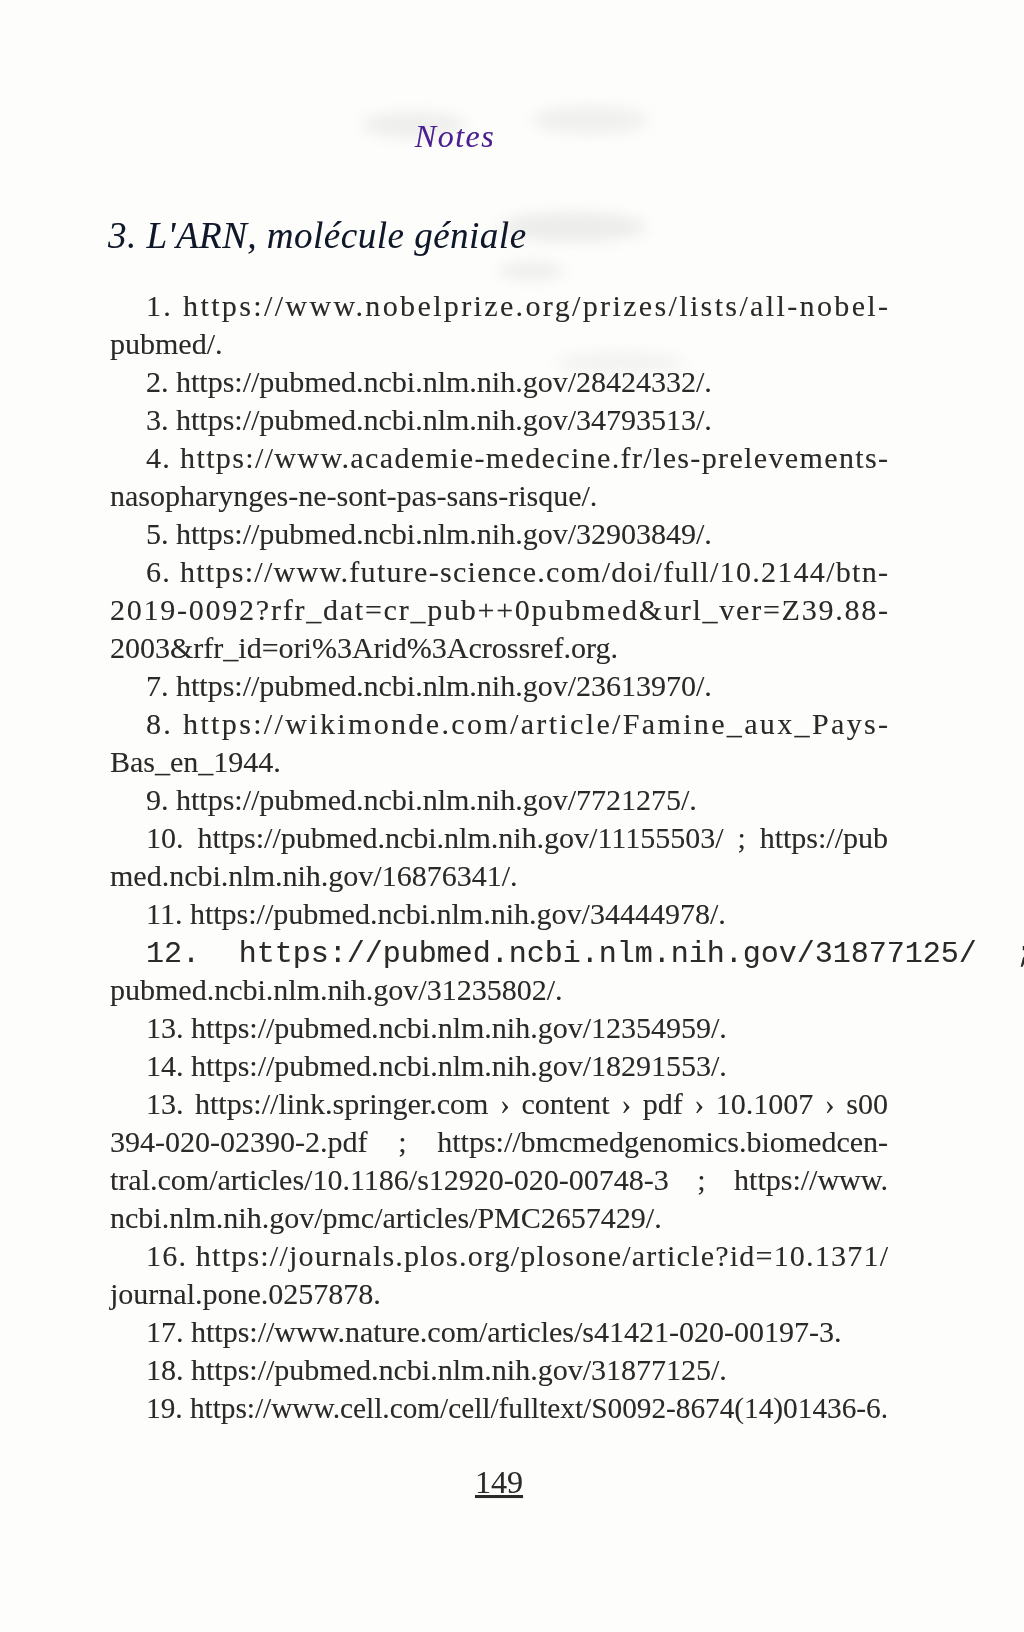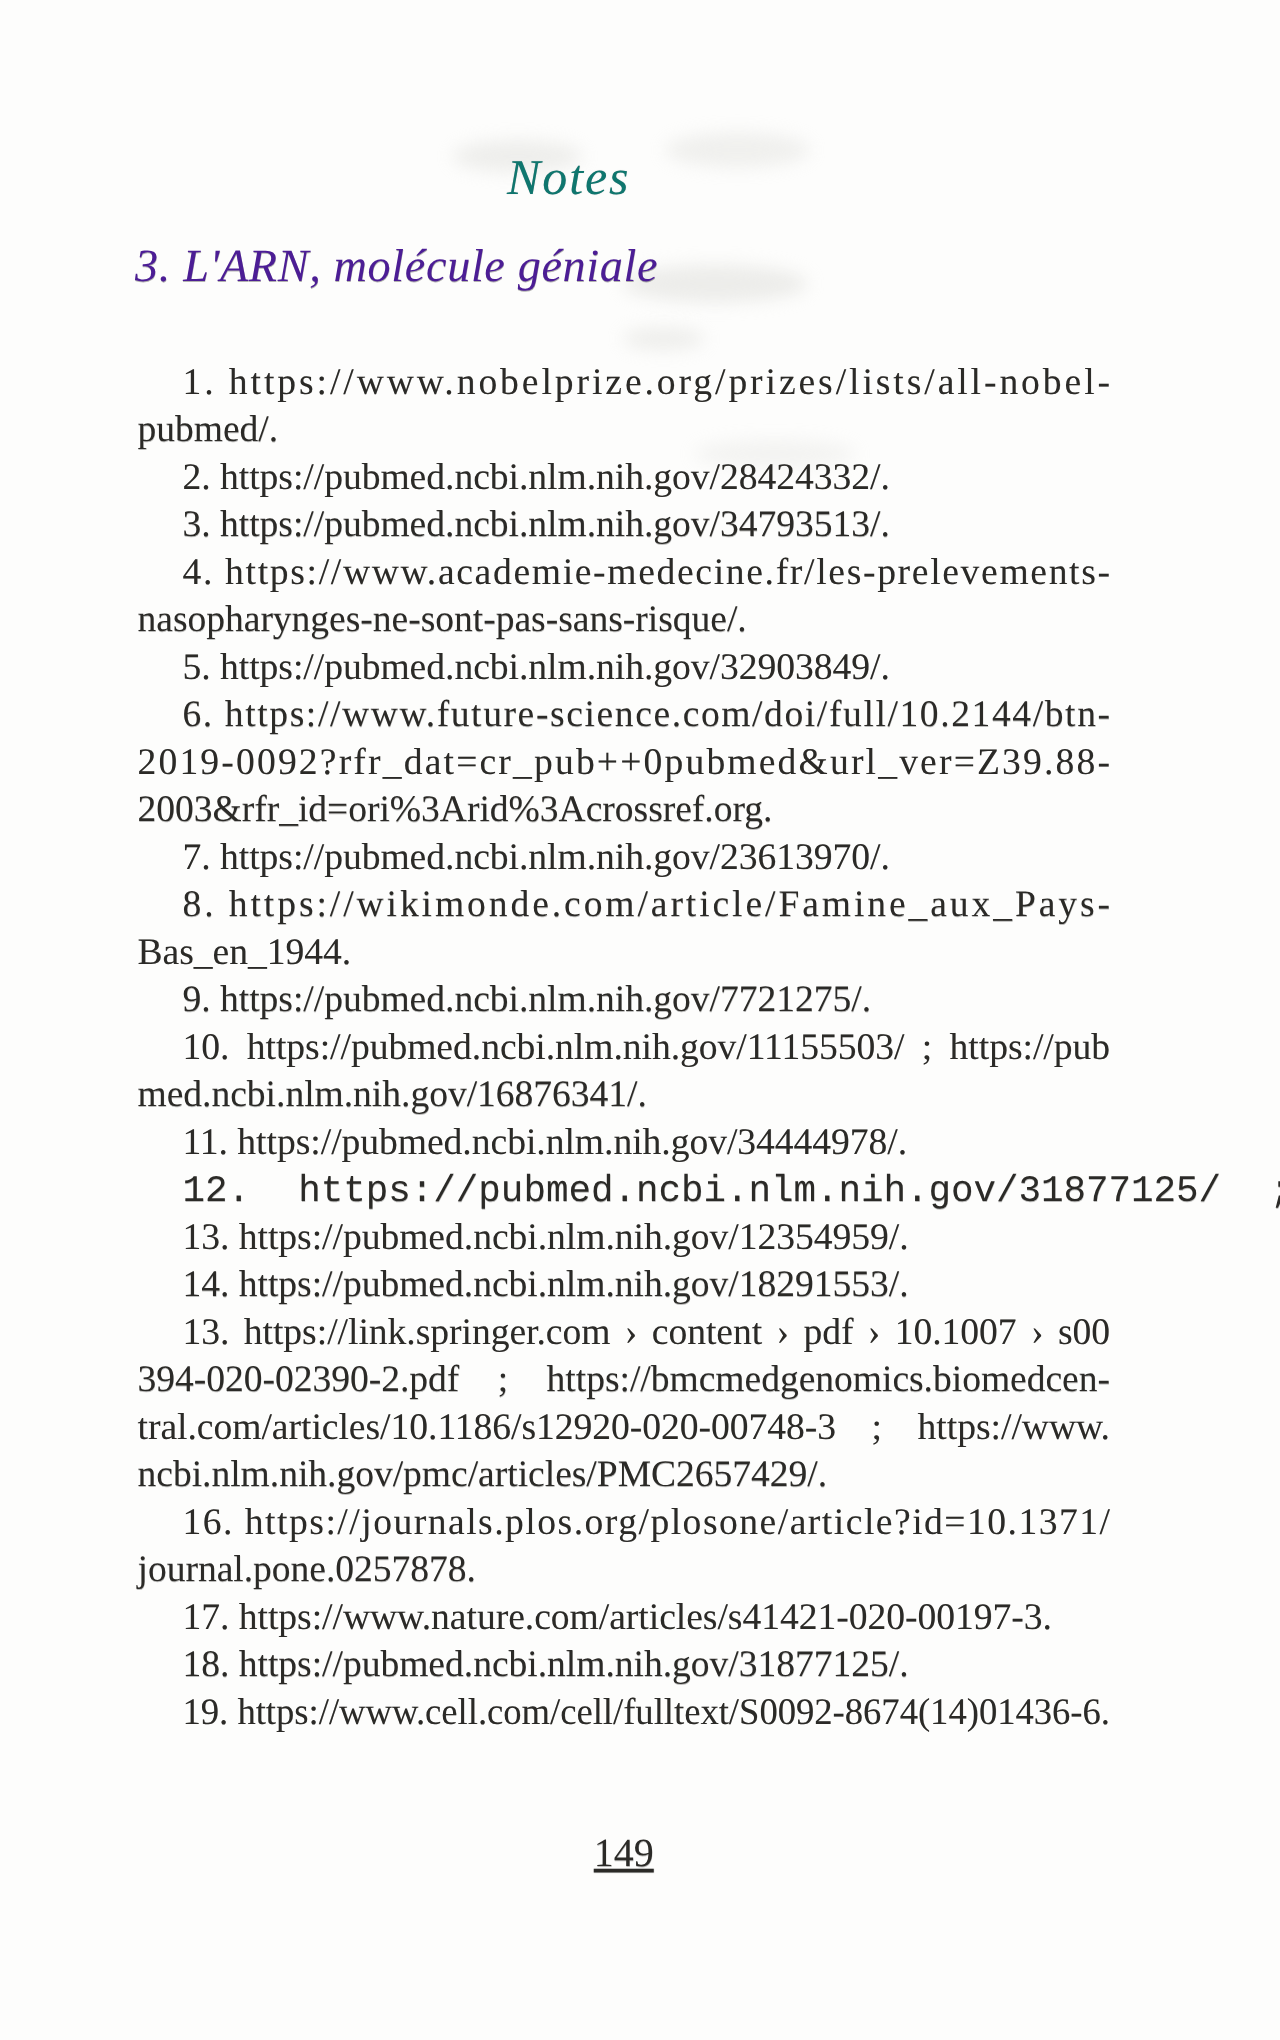--- a/index.html
+++ b/index.html
@@ -5,27 +5,27 @@
   * { margin:0; padding:0; box-sizing:border-box; }
   html,body { background:#ffffff; }
   .page {
     position:relative; width:1024px; height:1632px;
     background:#fdfdfc; overflow:hidden;
     font-family:"Liberation Serif", serif;
     color:#2b2a27;
   }
   .running-header {
     position:absolute; top:118px; left:107px; width:696px;
-    text-align:center; font-style:italic; font-size:40px;
-    color:#0f766e; letter-spacing:1.5px;
+    text-align:center; font-style:italic; font-size:32px;
+    color:#4c1d95; letter-spacing:1.5px;
     text-shadow:0 0 .6px rgba(130,130,135,.6);
   }
   .section-title {
-    position:absolute; top:192px; left:108px;
-    font-style:italic; font-size:37px; color:#4c1d95;
+    position:absolute; top:214px; left:108px;
+    font-style:italic; font-size:37px; color:#0f172a;
     letter-spacing:.5px;
     text-shadow:.2px .2px .4px rgba(40,40,35,.35);
   }
   .notes {
     position:absolute; top:287px; left:110px; width:778px;
     font-size:30px; line-height:38px;
     text-shadow:.2px .2px .4px rgba(40,40,35,.3);
   }
   .note-line { white-space:nowrap; height:38px; }
   .note-line.indent { padding-left:36px; }
@@ -73,20 +73,21 @@
       <div class="note-line"><span class="lt" style="letter-spacing: 1.76367px;">2019-0092?rfr_dat=cr_pub++0pubmed&amp;url_ver=Z39.88-</span></div>
       <div class="note-line"><span class="lt">2003&amp;rfr_id=ori%3Arid%3Acrossref.org.</span></div>
       <div class="note-line indent"><span class="lt">7. https://pubmed.ncbi.nlm.nih.gov/23613970/.</span></div>
       <div class="note-line indent"><span class="lt" style="letter-spacing: 2.35286px;">8. https://wikimonde.com/article/Famine_aux_Pays-</span></div>
       <div class="note-line"><span class="lt">Bas_en_1944.</span></div>
       <div class="note-line indent"><span class="lt">9. https://pubmed.ncbi.nlm.nih.gov/7721275/.</span></div>
       <div class="note-line indent"><span class="lt" style="word-spacing: 6.40104px;">10. https://pubmed.ncbi.nlm.nih.gov/11155503/ ; https://pub</span></div>
       <div class="note-line"><span class="lt">med.ncbi.nlm.nih.gov/16876341/.</span></div>
       <div class="note-line indent"><span class="lt">11. https://pubmed.ncbi.nlm.nih.gov/34444978/.</span></div>
       <div class="note-line indent"><span class="lt" style="word-spacing: 20.6615px; font-family: Liberation Mono, monospace;">12. https://pubmed.ncbi.nlm.nih.gov/31877125/ ; https://</span></div>
+      <div class="note-line"><span class="lt">pubmed.ncbi.nlm.nih.gov/31235802/.</span></div>
       <div class="note-line indent"><span class="lt">13. https://pubmed.ncbi.nlm.nih.gov/12354959/.</span></div>
       <div class="note-line indent"><span class="lt">14. https://pubmed.ncbi.nlm.nih.gov/18291553/.</span></div>
       <div class="note-line indent"><span class="lt" style="word-spacing: 4.02778px;">13. https://link.springer.com › content › pdf › 10.1007 › s00</span></div>
       <div class="note-line"><span class="lt" style="word-spacing: 23.2344px;">394-020-02390-2.pdf ; https://bmcmedgenomics.biomedcen-</span></div>
       <div class="note-line"><span class="lt" style="word-spacing: 20.9922px;">tral.com/articles/10.1186/s12920-020-00748-3 ; https://www.</span></div>
       <div class="note-line"><span class="lt">ncbi.nlm.nih.gov/pmc/articles/PMC2657429/.</span></div>
       <div class="note-line indent"><span class="lt" style="letter-spacing: 1.21763px;">16. https://journals.plos.org/plosone/article?id=10.1371/</span></div>
       <div class="note-line"><span class="lt">journal.pone.0257878.</span></div>
       <div class="note-line indent"><span class="lt">17. https://www.nature.com/articles/s41421-020-00197-3.</span></div>
       <div class="note-line indent"><span class="lt">18. https://pubmed.ncbi.nlm.nih.gov/31877125/.</span></div>

